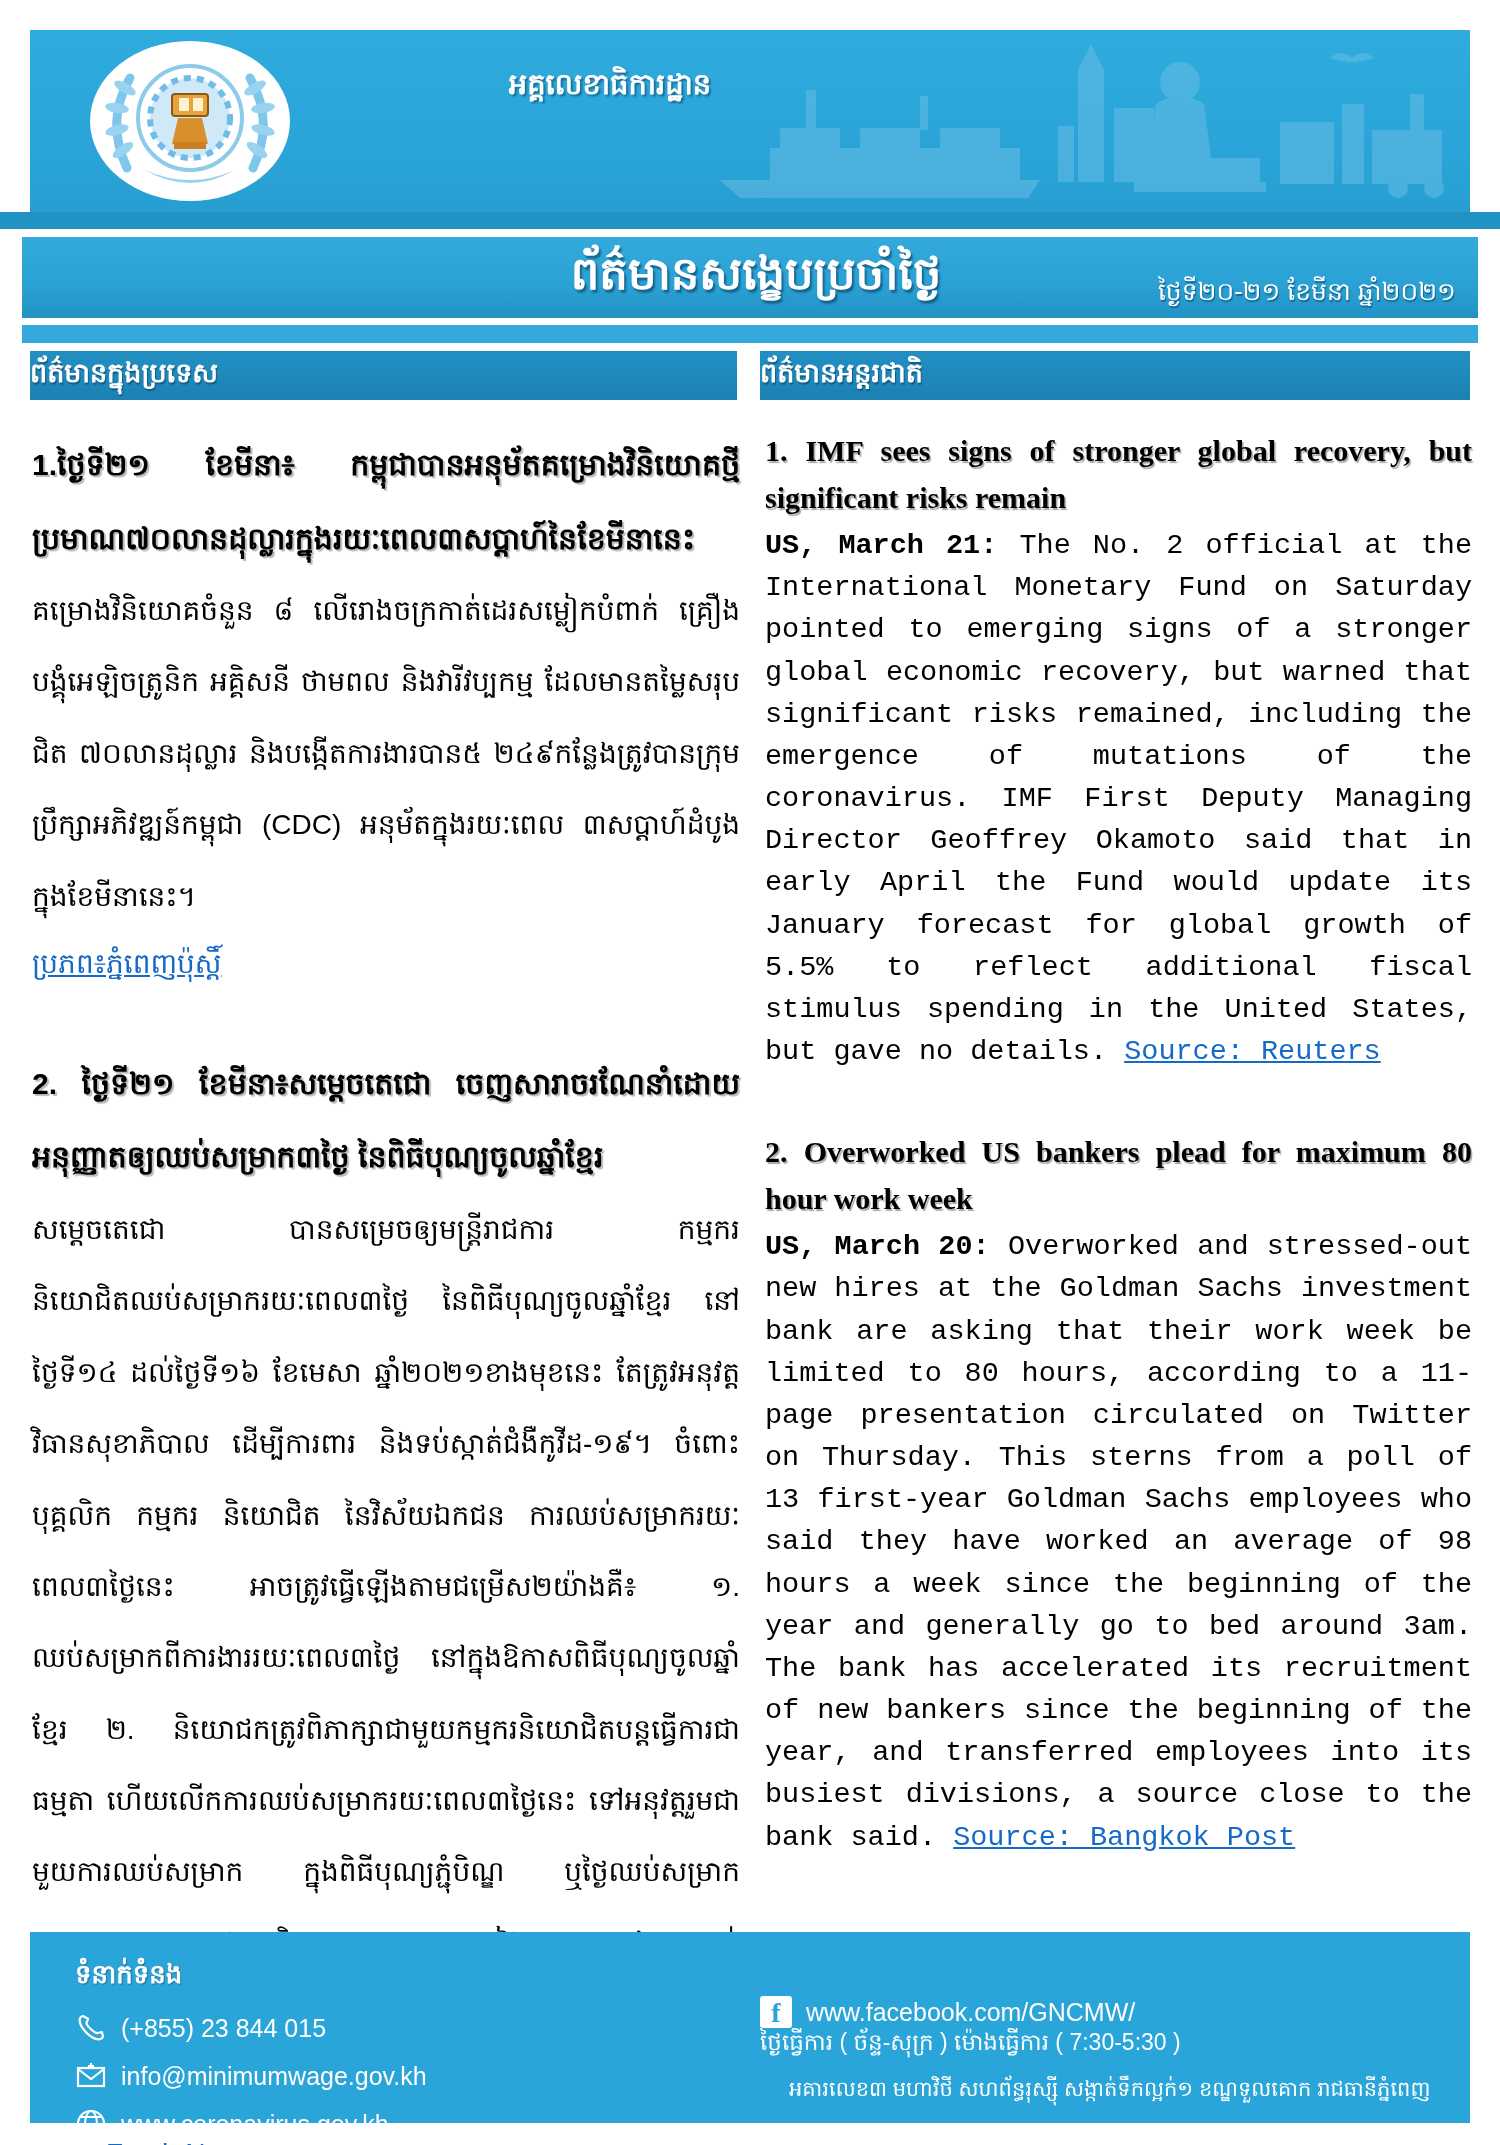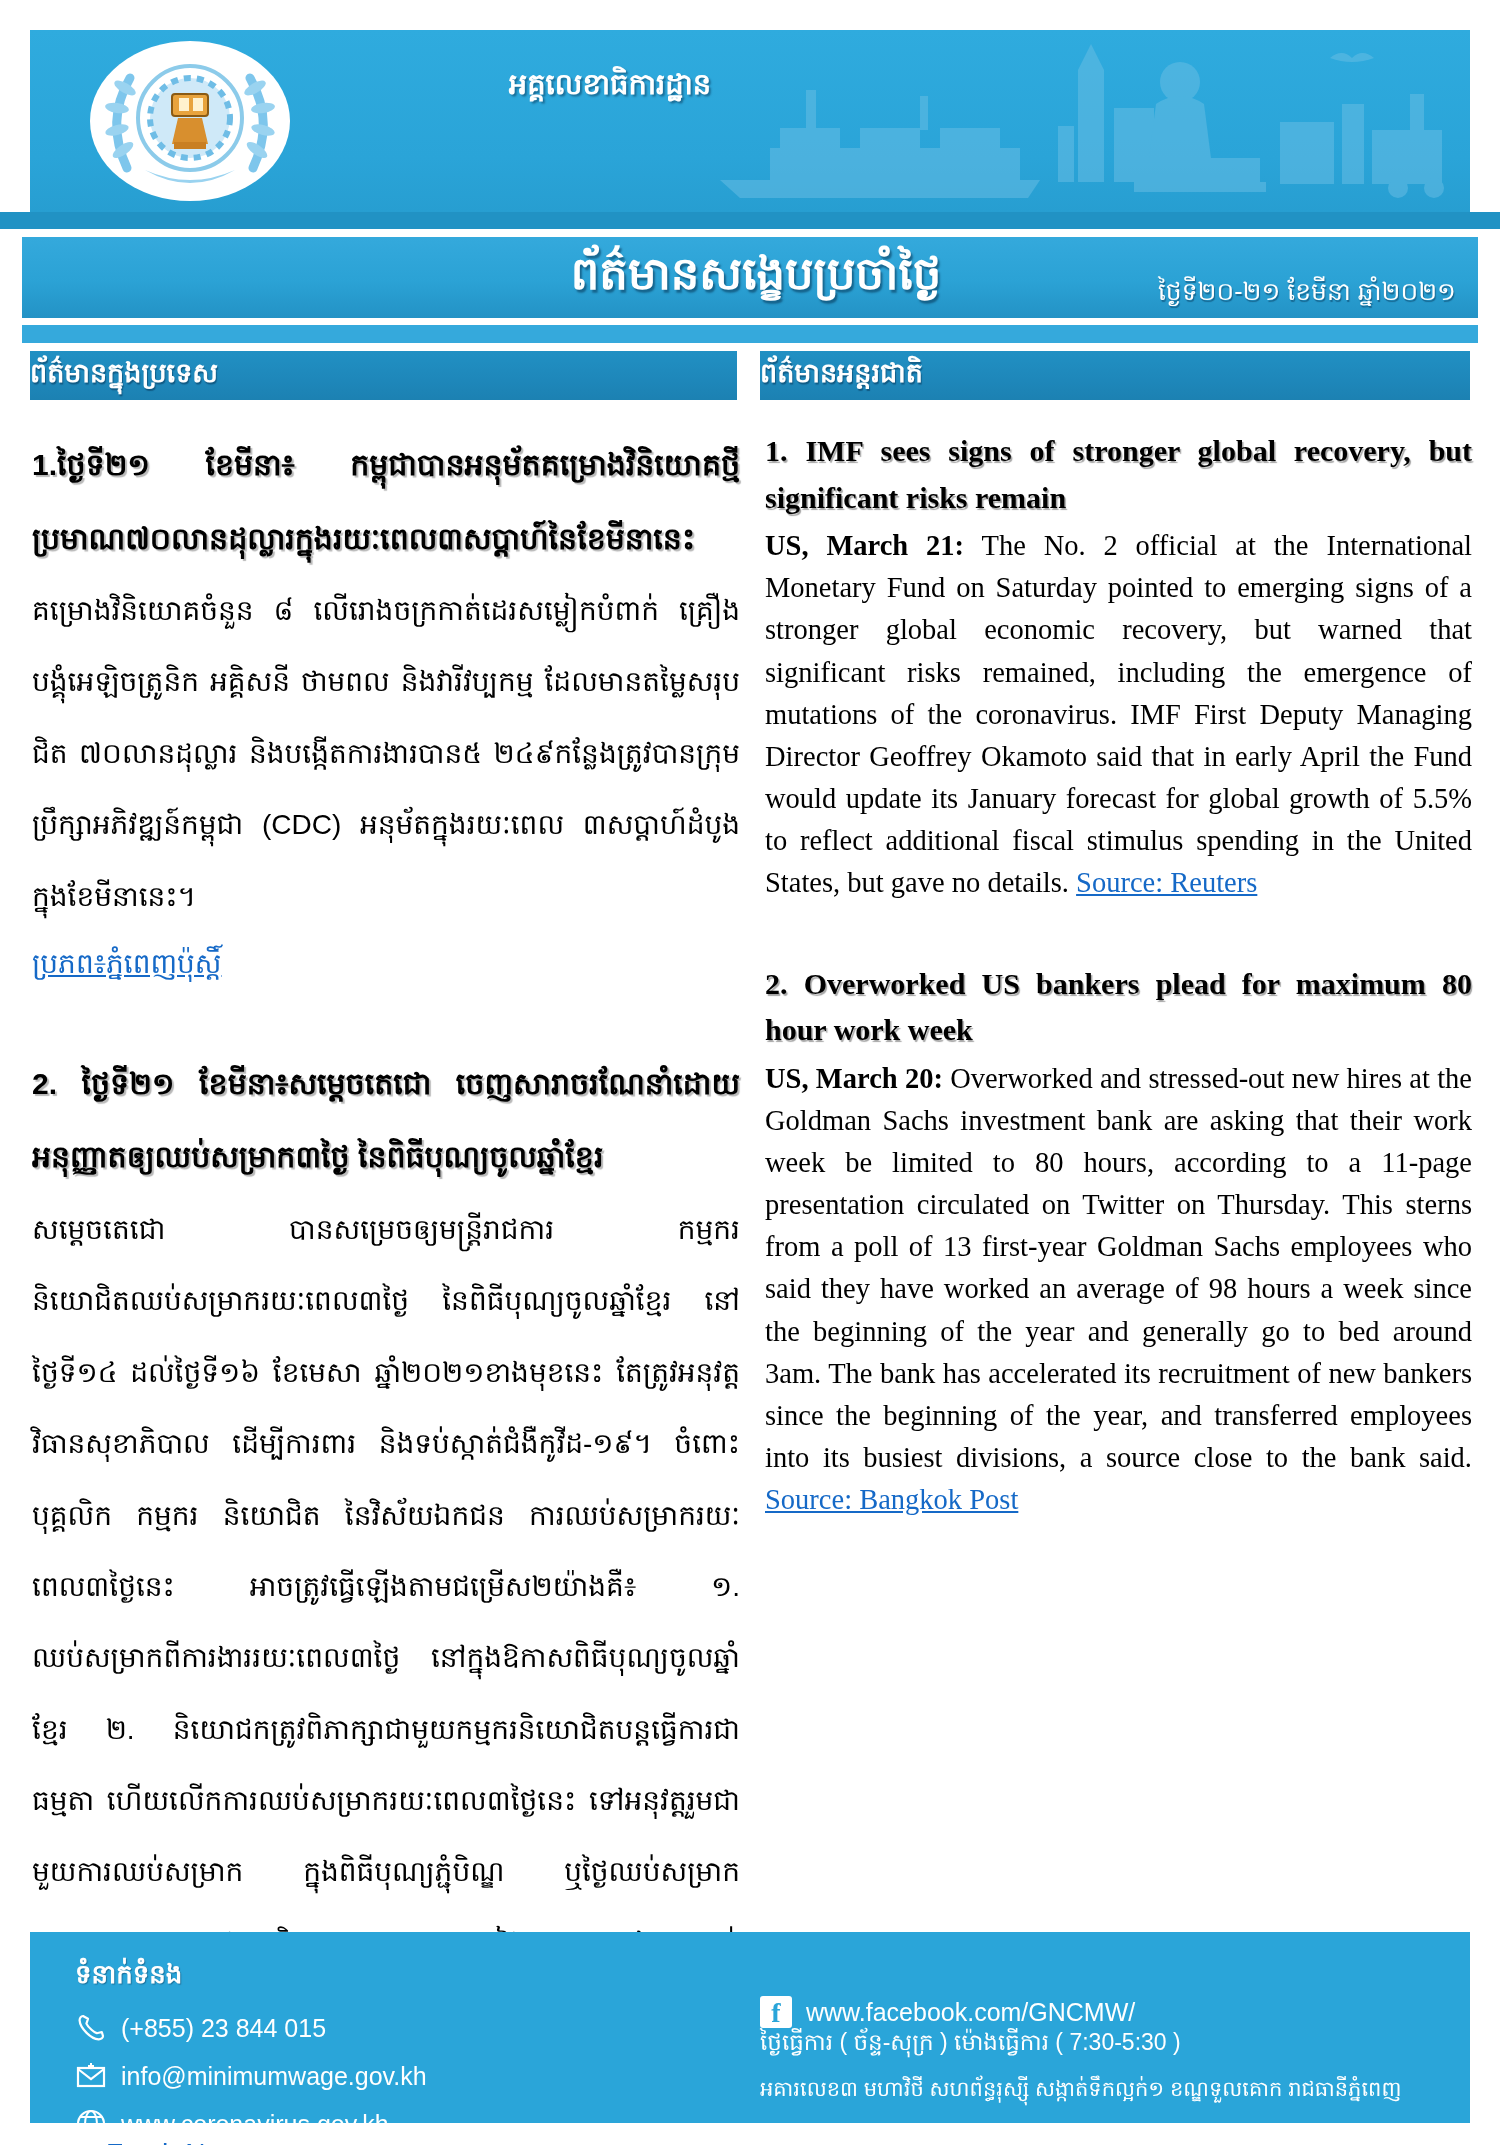--- a/index.html
+++ b/index.html
@@ -71,21 +71,21 @@
   .kh-art2{margin-top:60px;}
 
   .en-col{font-family:"Liberation Serif", serif;}
   .en-heading{
     font-family:"Liberation Serif", serif;
     font-size:30px;font-weight:700;line-height:1.55;
     text-shadow:1.5px 1.5px 1px rgba(0,0,0,.35);
     text-align:justify;
   }
   .en-body{
-    font-family:Liberation Serif, serif;
+    font-family:Liberation Mono, monospace;
     font-size:28.5px;line-height:1.48;text-align:justify;margin-top:4px;
   }
   .en-dateline{font-weight:700;}
   .en-source{color:#1569c7;text-decoration:underline;cursor:pointer;white-space:nowrap;}
   .en-art2{margin-top:56px;}
 
   
   .footer{
     position:absolute;left:30px;top:1932px;width:1440px;height:191px;
     background:#2aa5d9;color:#ffffff;
@@ -95,21 +95,21 @@
   .f-row{display:flex;align-items:center;gap:14px;margin-top:16px;font-size:25px;}
   .f-row .ico{width:32px;height:32px;flex:0 0 32px;}
   .footer-right{position:absolute;left:730px;top:64px;}
   .fb-row{display:flex;align-items:center;gap:14px;font-size:25px;}
   .fb-badge{
     width:32px;height:32px;background:#ffffff;border-radius:3px;
     color:#2aa5d9;font-size:28px;font-weight:700;font-family:"Liberation Serif", serif;
     display:flex;align-items:flex-end;justify-content:center;line-height:1;padding-bottom:1px;box-sizing:border-box;
   }
   .hours-row{font-size:23px;}
-  .addr-row{margin-top:14px;font-size:21px;}
+  .addr-row{margin-top:14px;font-size:21px;margin-left:29px;}
   a{color:inherit;}
 </style>
 </head>
 <body>
 
 <div class="page">
 
   <div class="header-band">
     <svg class="header-watermark" viewBox="0 0 760 182" xmlns="http://www.w3.org/2000/svg">
       <g fill="#66bde4">

